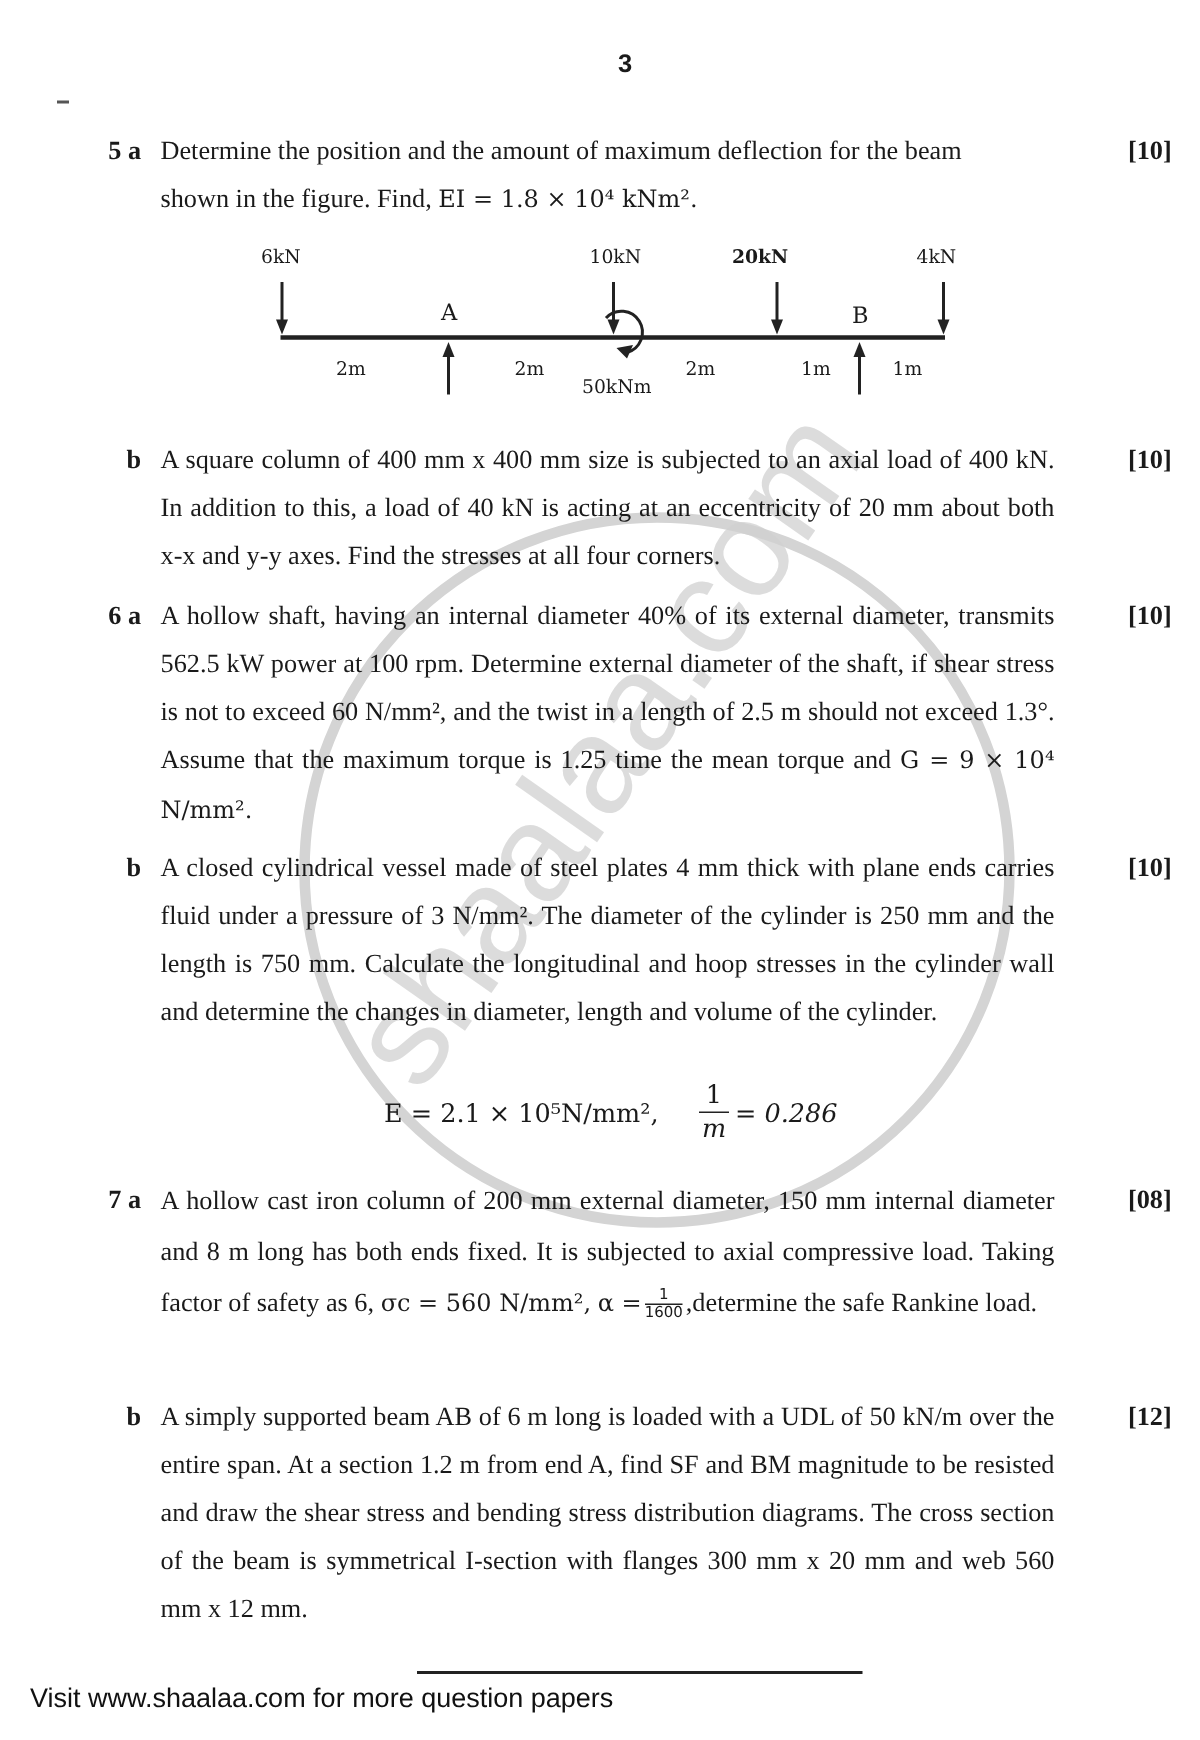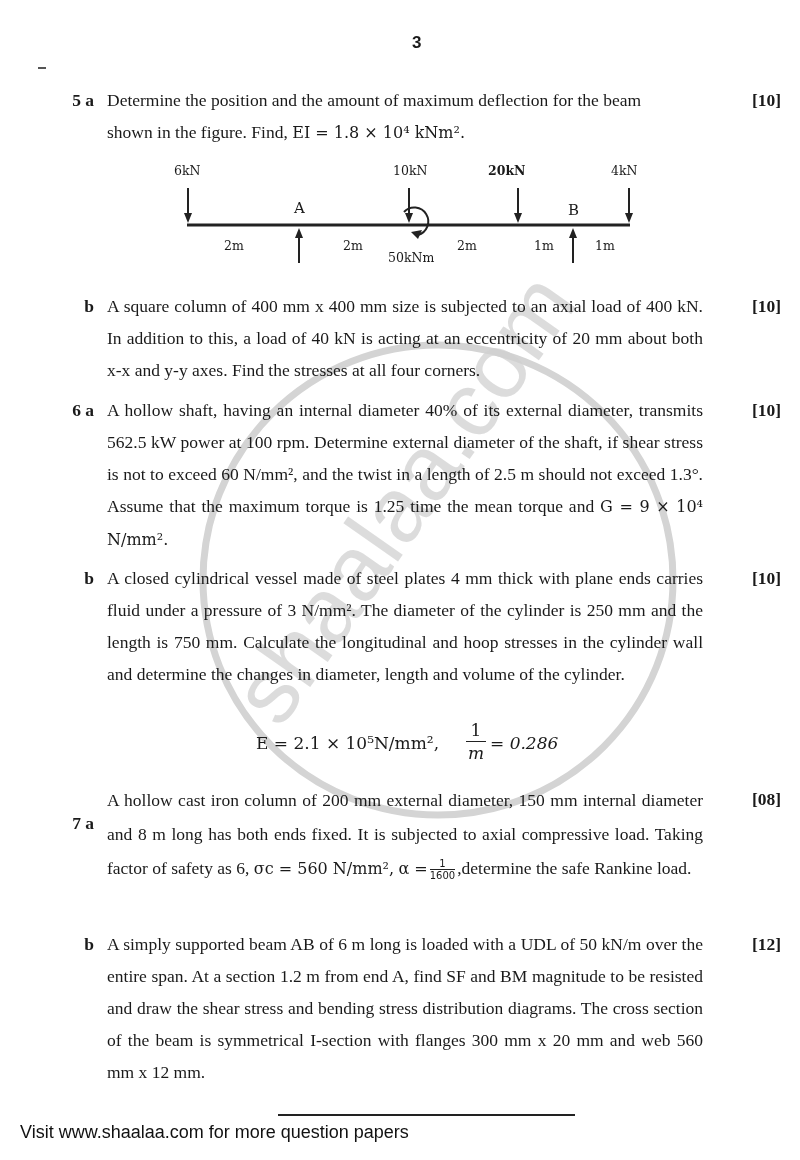--- a/index.html
+++ b/index.html
@@ -136,21 +136,21 @@
   <div class="formula">
     <span class="math" style="font-size:17px;">E = 2.1 × 10⁵N/mm²,</span>
     <span class="bigfrac">
       <span class="t">1</span>
       <span class="b">m</span>
     </span>
     <span class="eq2">= 0.286</span>
   </div>
 
   <div class="q" style="top:783px;">
-    <span class="num a" style="top:0; line-height:32px;margin-top:24px;">7 a</span>
+    <span class="num a" style="top:0; line-height:32px;">7 a</span>
     <div class="body" style="line-height:34px;">
       <span>A hollow cast iron column of 200 mm external diameter, 150 mm internal diameter and 8 m long has both ends fixed. It is subjected to axial compressive load. Taking factor of safety as 6,</span>
       <span class="math">σc = 560 N/mm²,</span>
       <span class="math">α =</span><span class="frac"><span class="top">1</span><span class="bot">1600</span></span><span>,determine the safe Rankine load.</span>
     </div>
     <span class="marks" style="top:0; line-height:32px;">[08]</span>
   </div>
 
   <div class="q" style="top:928px;">
     <span class="num b" style="top:0; line-height:32px;">b</span>

